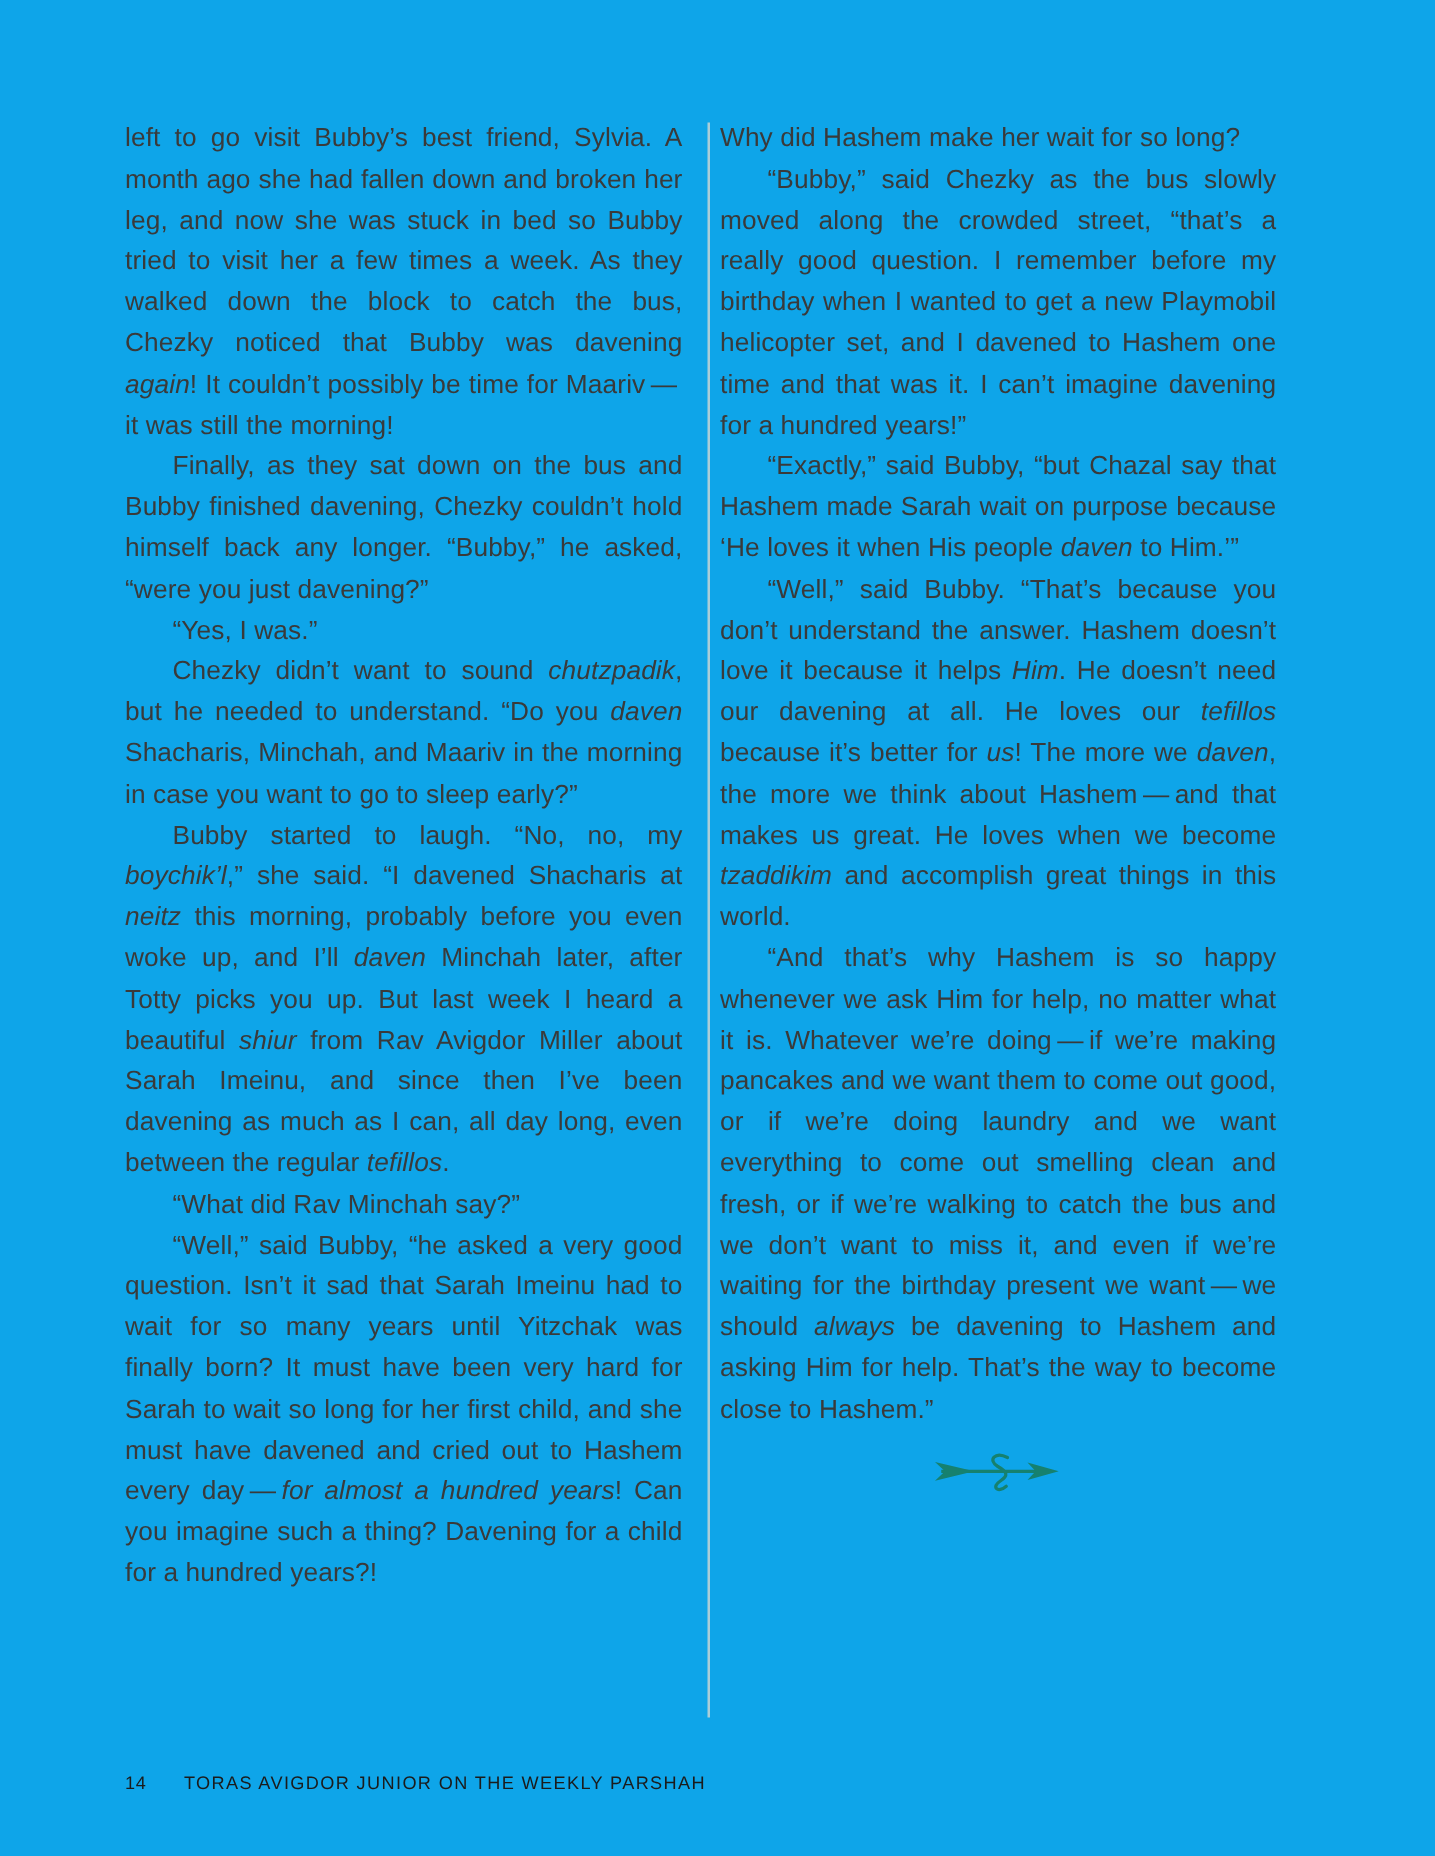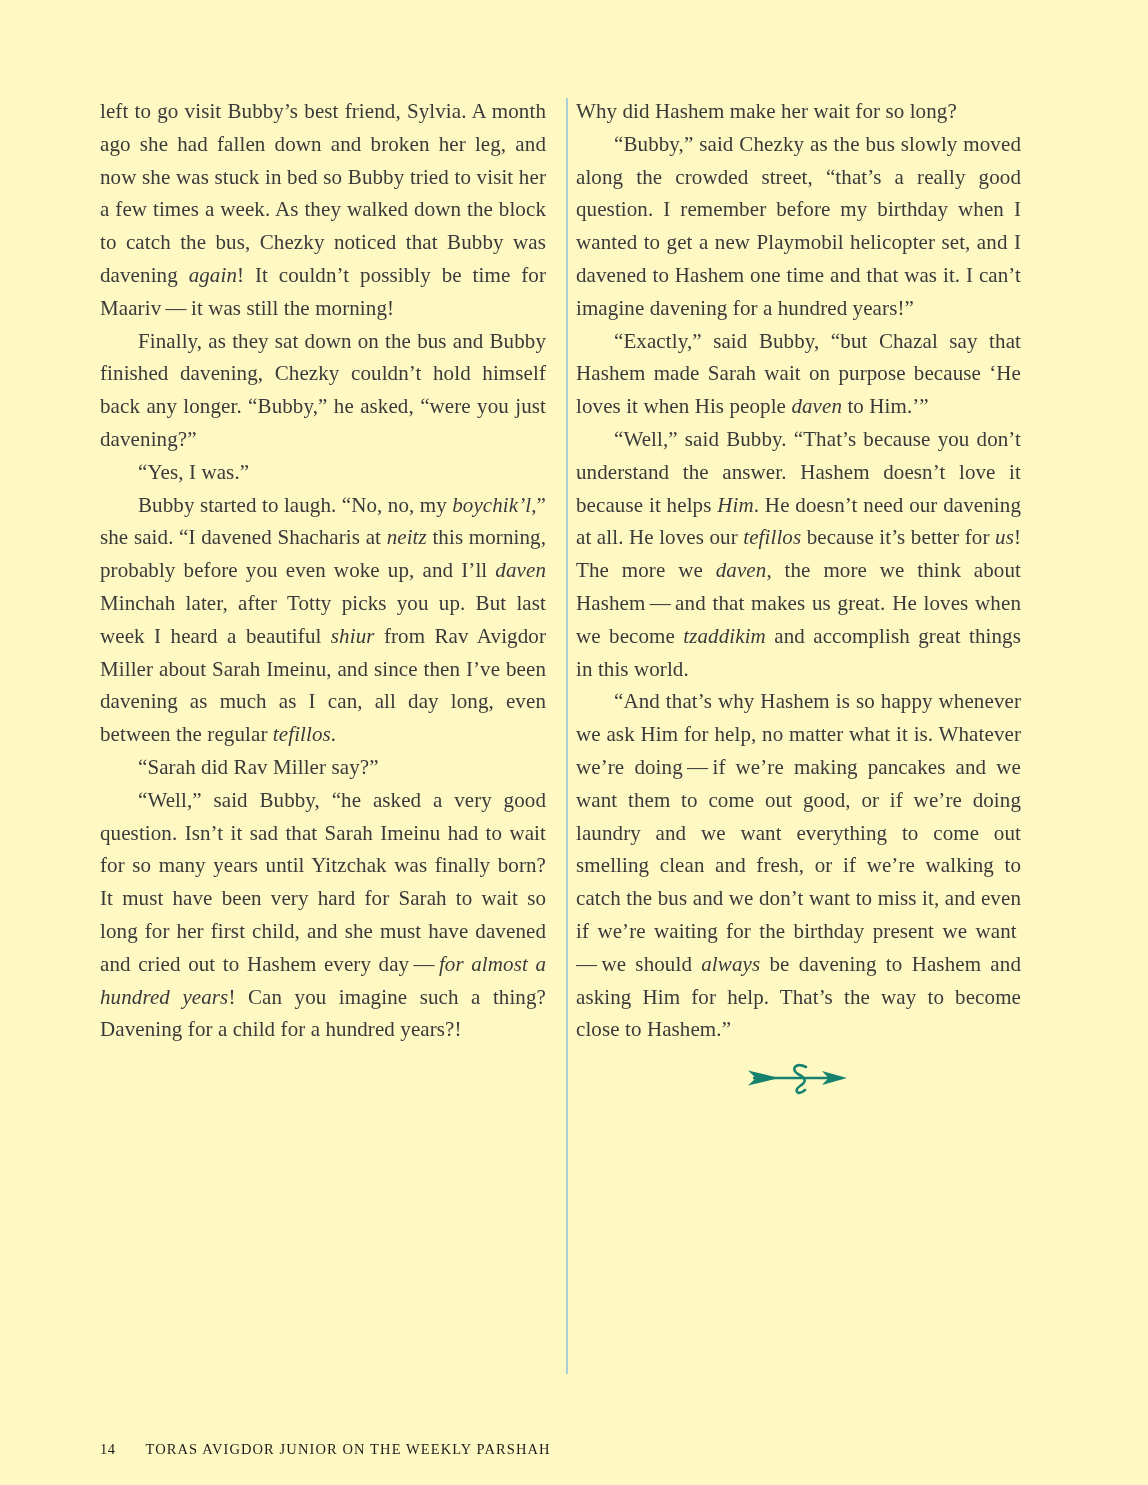--- a/index.html
+++ b/index.html
@@ -10,21 +10,21 @@
   * { margin: 0; padding: 0; box-sizing: border-box; }
   html, body { background: #ffffff; }
   body {
     width: 1148px;
     height: 1485px;
     position: relative;
     overflow: hidden;
     font-family: "Liberation Sans", sans-serif;
     color: var(--text);
   }
-  .page { position: absolute; inset: 0; background: #fef9c3; font-family: Liberation Serif, serif; }
+  .page { position: absolute; inset: 0; background: #0ea5e9; }
 
   .column {
     position: absolute;
     top: 95px;
     width: 446px;
     text-align: justify;
   }
   .column.left  { left: 100px; }
   .column.right { left: 576px; width: 445px; }
 
@@ -56,35 +56,35 @@
   .footer {
     position: absolute;
     left: 100px;
     top: 1419px;
     display: flex;
     align-items: baseline;
     gap: 30px;
     font-size: 14.5px;
     letter-spacing: 1.1px;
     color: #1b1b1b;
-    margin-top: 22px;
   }
   .footer .page-num { letter-spacing: 0.5px; }
 </style>
 </head>
 <body>
 
 <div class="page">
 
   <div class="column left">
       <p class="para"><span>left to go visit Bubby’s best friend, Sylvia. A month ago she had fallen down and broken her leg, and now she was stuck in bed so Bubby tried to visit her a few times a week. As they walked down the block to catch the bus, Chezky noticed that Bubby was davening </span><em>again</em><span>! It couldn’t possibly be time for Maariv — it was still the morning!</span></p>
       <p class="para indent"><span>Finally, as they sat down on the bus and Bubby finished davening, Chezky couldn’t hold himself back any longer. “Bubby,” he asked, “were you just davening?”</span></p>
       <p class="para indent"><span>“Yes, I was.”</span></p>
+      <p class="para indent"><span>Chezky didn’t want to sound </span><em>chutzpadik</em><span>, but he needed to understand. “Do you </span><em>daven</em><span> Shacharis, Minchah, and Maariv in the morning in case you want to go to sleep early?”</span></p>
       <p class="para indent"><span>Bubby started to laugh. “No, no, my </span><em>boychik’l</em><span>,” she said. “I davened Shacharis at </span><em>neitz</em><span> this morning, probably before you even woke up, and I’ll </span><em>daven</em><span> Minchah later, after Totty picks you up. But last week I heard a beautiful </span><em>shiur</em><span> from Rav Avigdor Miller about Sarah Imeinu, and since then I’ve been davening as much as I can, all day long, even between the regular </span><em>tefillos</em><span>.</span></p>
-      <p class="para indent"><span>“Sarah did Rav Miller say?”</span></p>
+      <p class="para indent"><span>“What did Rav Minchah say?”</span></p>
       <p class="para indent"><span>“Well,” said Bubby, “he asked a very good question. Isn’t it sad that Sarah Imeinu had to wait for so many years until Yitzchak was finally born? It must have been very hard for Sarah to wait so long for her first child, and she must have davened and cried out to Hashem every day — </span><em>for almost a hundred years</em><span>! Can you imagine such a thing? Davening for a child for a hundred years?!</span></p>
     </div>
 
   <div class="col-divider"></div>
 
   <div class="column right">
   <p class="para"><span>Why did Hashem make her wait for so long?</span></p>
       <p class="para indent"><span>“Bubby,” said Chezky as the bus slowly moved along the crowded street, “that’s a really good question. I remember before my birthday when I wanted to get a new Playmobil helicopter set, and I davened to Hashem one time and that was it. I can’t imagine davening for a hundred years!”</span></p>
       <p class="para indent"><span>“Exactly,” said Bubby, “but Chazal say that Hashem made Sarah wait on purpose because ‘He loves it when His people </span><em>daven</em><span> to Him.’”</span></p>
       <p class="para indent"><span>“Well,” said Bubby. “That’s because you don’t understand the answer. Hashem doesn’t love it because it helps </span><em>Him</em><span>. He doesn’t need our davening at all. He loves our </span><em>tefillos</em><span> because it’s better for </span><em>us</em><span>! The more we </span><em>daven</em><span>, the more we think about Hashem — and that makes us great. He loves when we become </span><em>tzaddikim</em><span> and accomplish great things in this world.</span></p>

